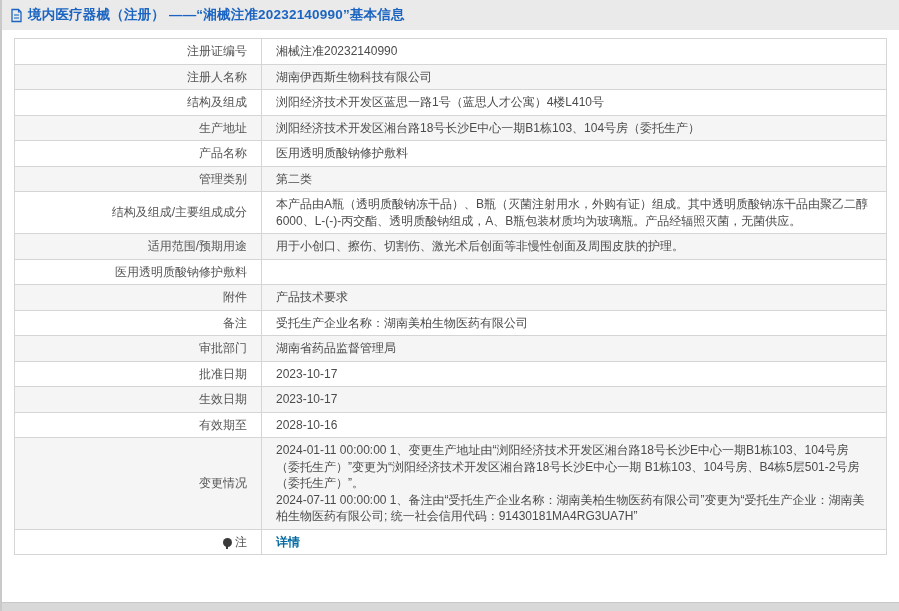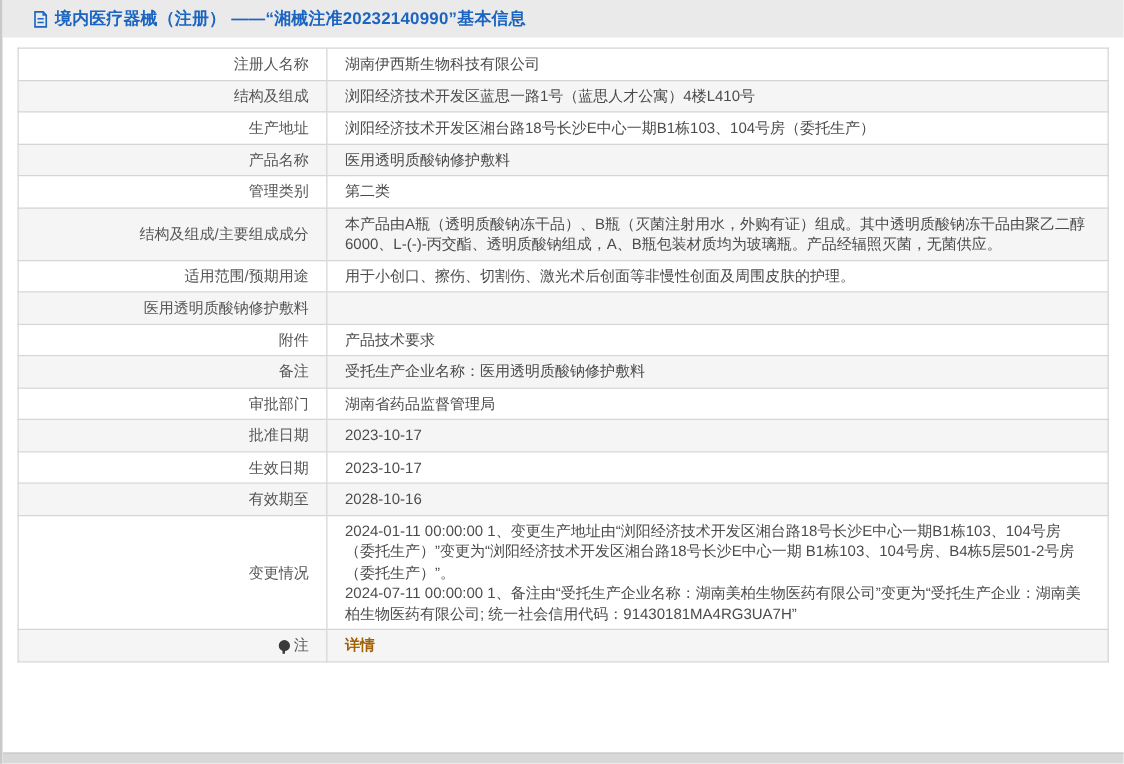--- a/index.html
+++ b/index.html
@@ -10,21 +10,21 @@
     position:relative;
     overflow:hidden;
     border-left:2px solid #c9c9c9;
     box-sizing:border-box;
   }
   .header-bar{
     height:30px;
     background:#eaeaea;
     display:flex;
     align-items:center;
-    padding-left:24px;
+    padding-left:8px;
   }
   .doc-icon{display:inline-flex;margin-right:5px;margin-top:1px;}
   .page-title{
     color:#1b64c1;
     font-weight:bold;
     font-size:13.5px;
     letter-spacing:0.2px;
   }
   .table-wrap{margin:8px 12px 0 12px;}
   table.reg-table{
@@ -50,21 +50,21 @@
     color:#555555;
     white-space:nowrap;
   }
   td.value{
     padding-left:12px;
     color:#4b4b4b;
     white-space:pre-line;
     word-break:break-all;
   }
   .detail-link{
-    color:#a16207;
+    color:#0369a1;
     text-decoration:none;
     font-weight:bold;
   }
   .note-icon{
     display:inline-block;
     position:relative;
     width:9px;height:9px;
     background:#3a3a3a;
     border-radius:50%;
     margin-right:3px;
@@ -97,20 +97,24 @@
       <line x1="4" y1="10" x2="9" y2="10" stroke="#1b64c1" stroke-width="1.1"></line>
     </svg>
   </span>
   <span class="page-title">境内医疗器械（注册） ——“湘械注准20232140990”基本信息</span>
 </div>
 
 <div class="table-wrap">
   <table class="reg-table">
     <tbody>
         <tr>
+          <td class="label">注册证编号</td>
+          <td class="value">湘械注准20232140990</td>
+        </tr>
+        <tr>
           <td class="label">注册人名称</td>
           <td class="value">湖南伊西斯生物科技有限公司</td>
         </tr>
         <tr>
           <td class="label">结构及组成</td>
           <td class="value">浏阳经济技术开发区蓝思一路1号（蓝思人才公寓）4楼L410号</td>
         </tr>
         <tr>
           <td class="label">生产地址</td>
           <td class="value">浏阳经济技术开发区湘台路18号长沙E中心一期B1栋103、104号房（委托生产）</td>
@@ -134,21 +138,21 @@
         <tr>
           <td class="label">医用透明质酸钠修护敷料</td>
           <td class="value"></td>
         </tr>
         <tr>
           <td class="label">附件</td>
           <td class="value">产品技术要求</td>
         </tr>
         <tr>
           <td class="label">备注</td>
-          <td class="value">受托生产企业名称：医用透明质酸钠修护敷料</td>
+          <td class="value">受托生产企业名称：湖南美柏生物医药有限公司</td>
         </tr>
         <tr>
           <td class="label">审批部门</td>
           <td class="value">湖南省药品监督管理局</td>
         </tr>
         <tr>
           <td class="label">批准日期</td>
           <td class="value">2023-10-17</td>
         </tr>
         <tr>

